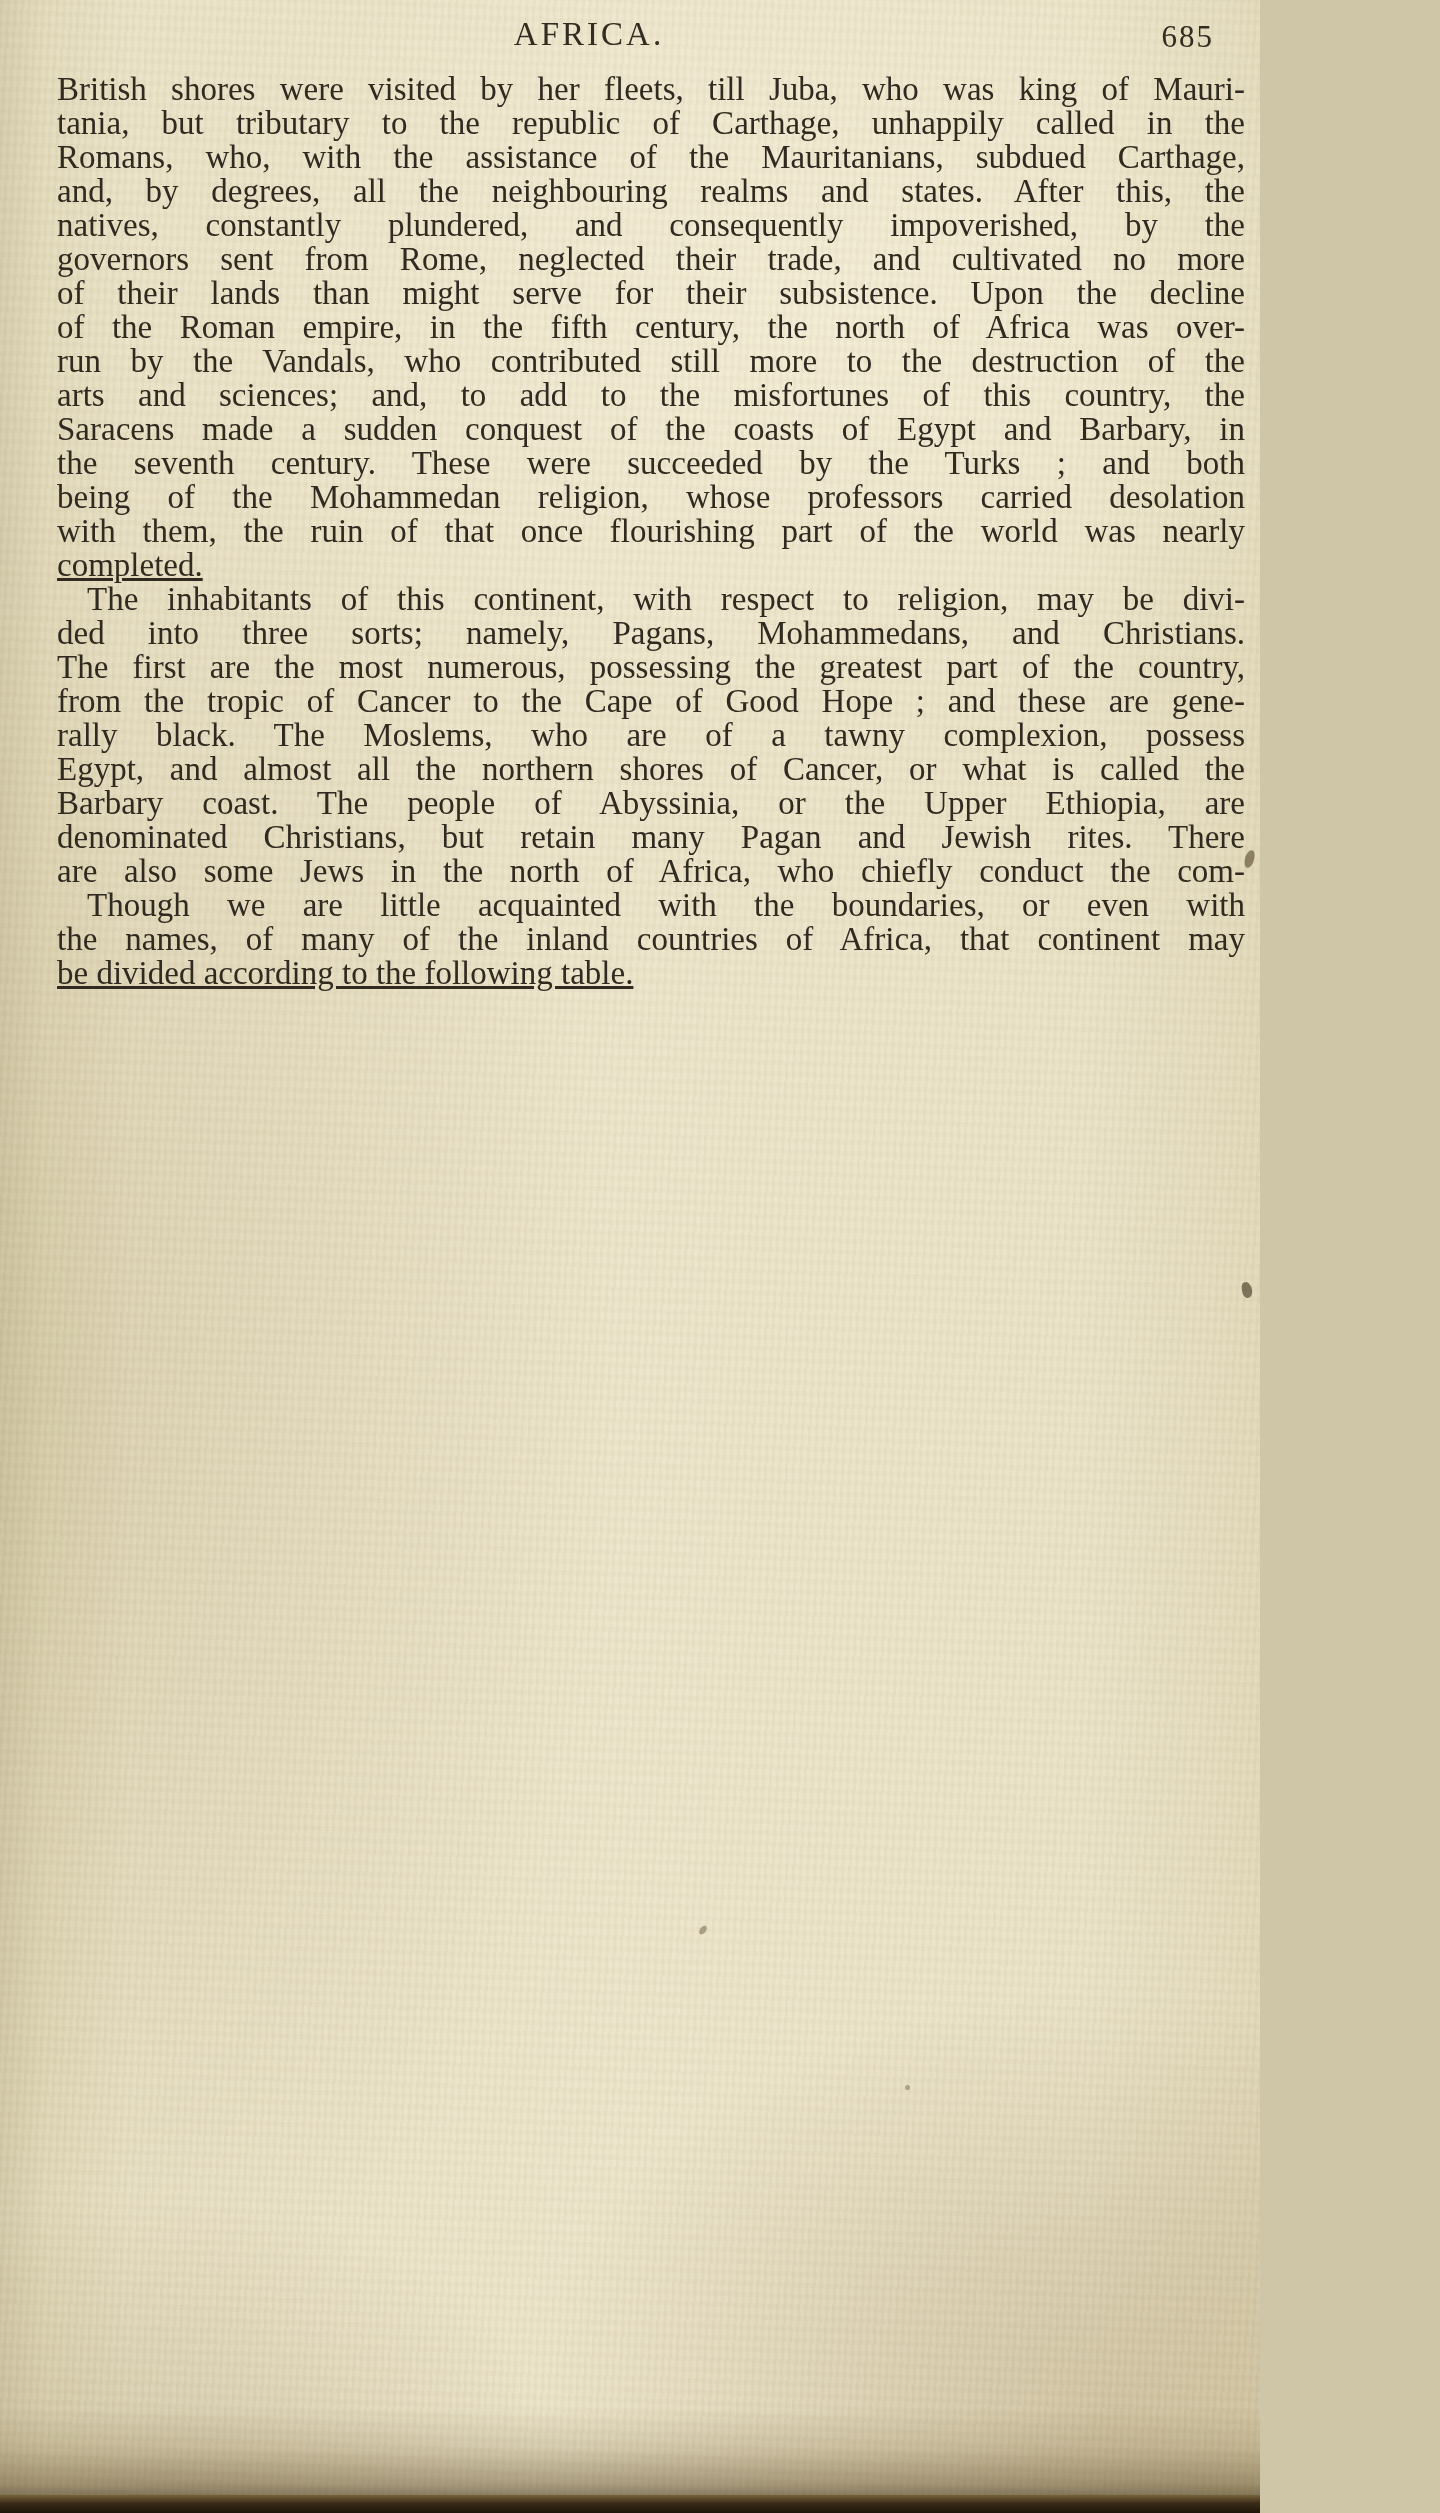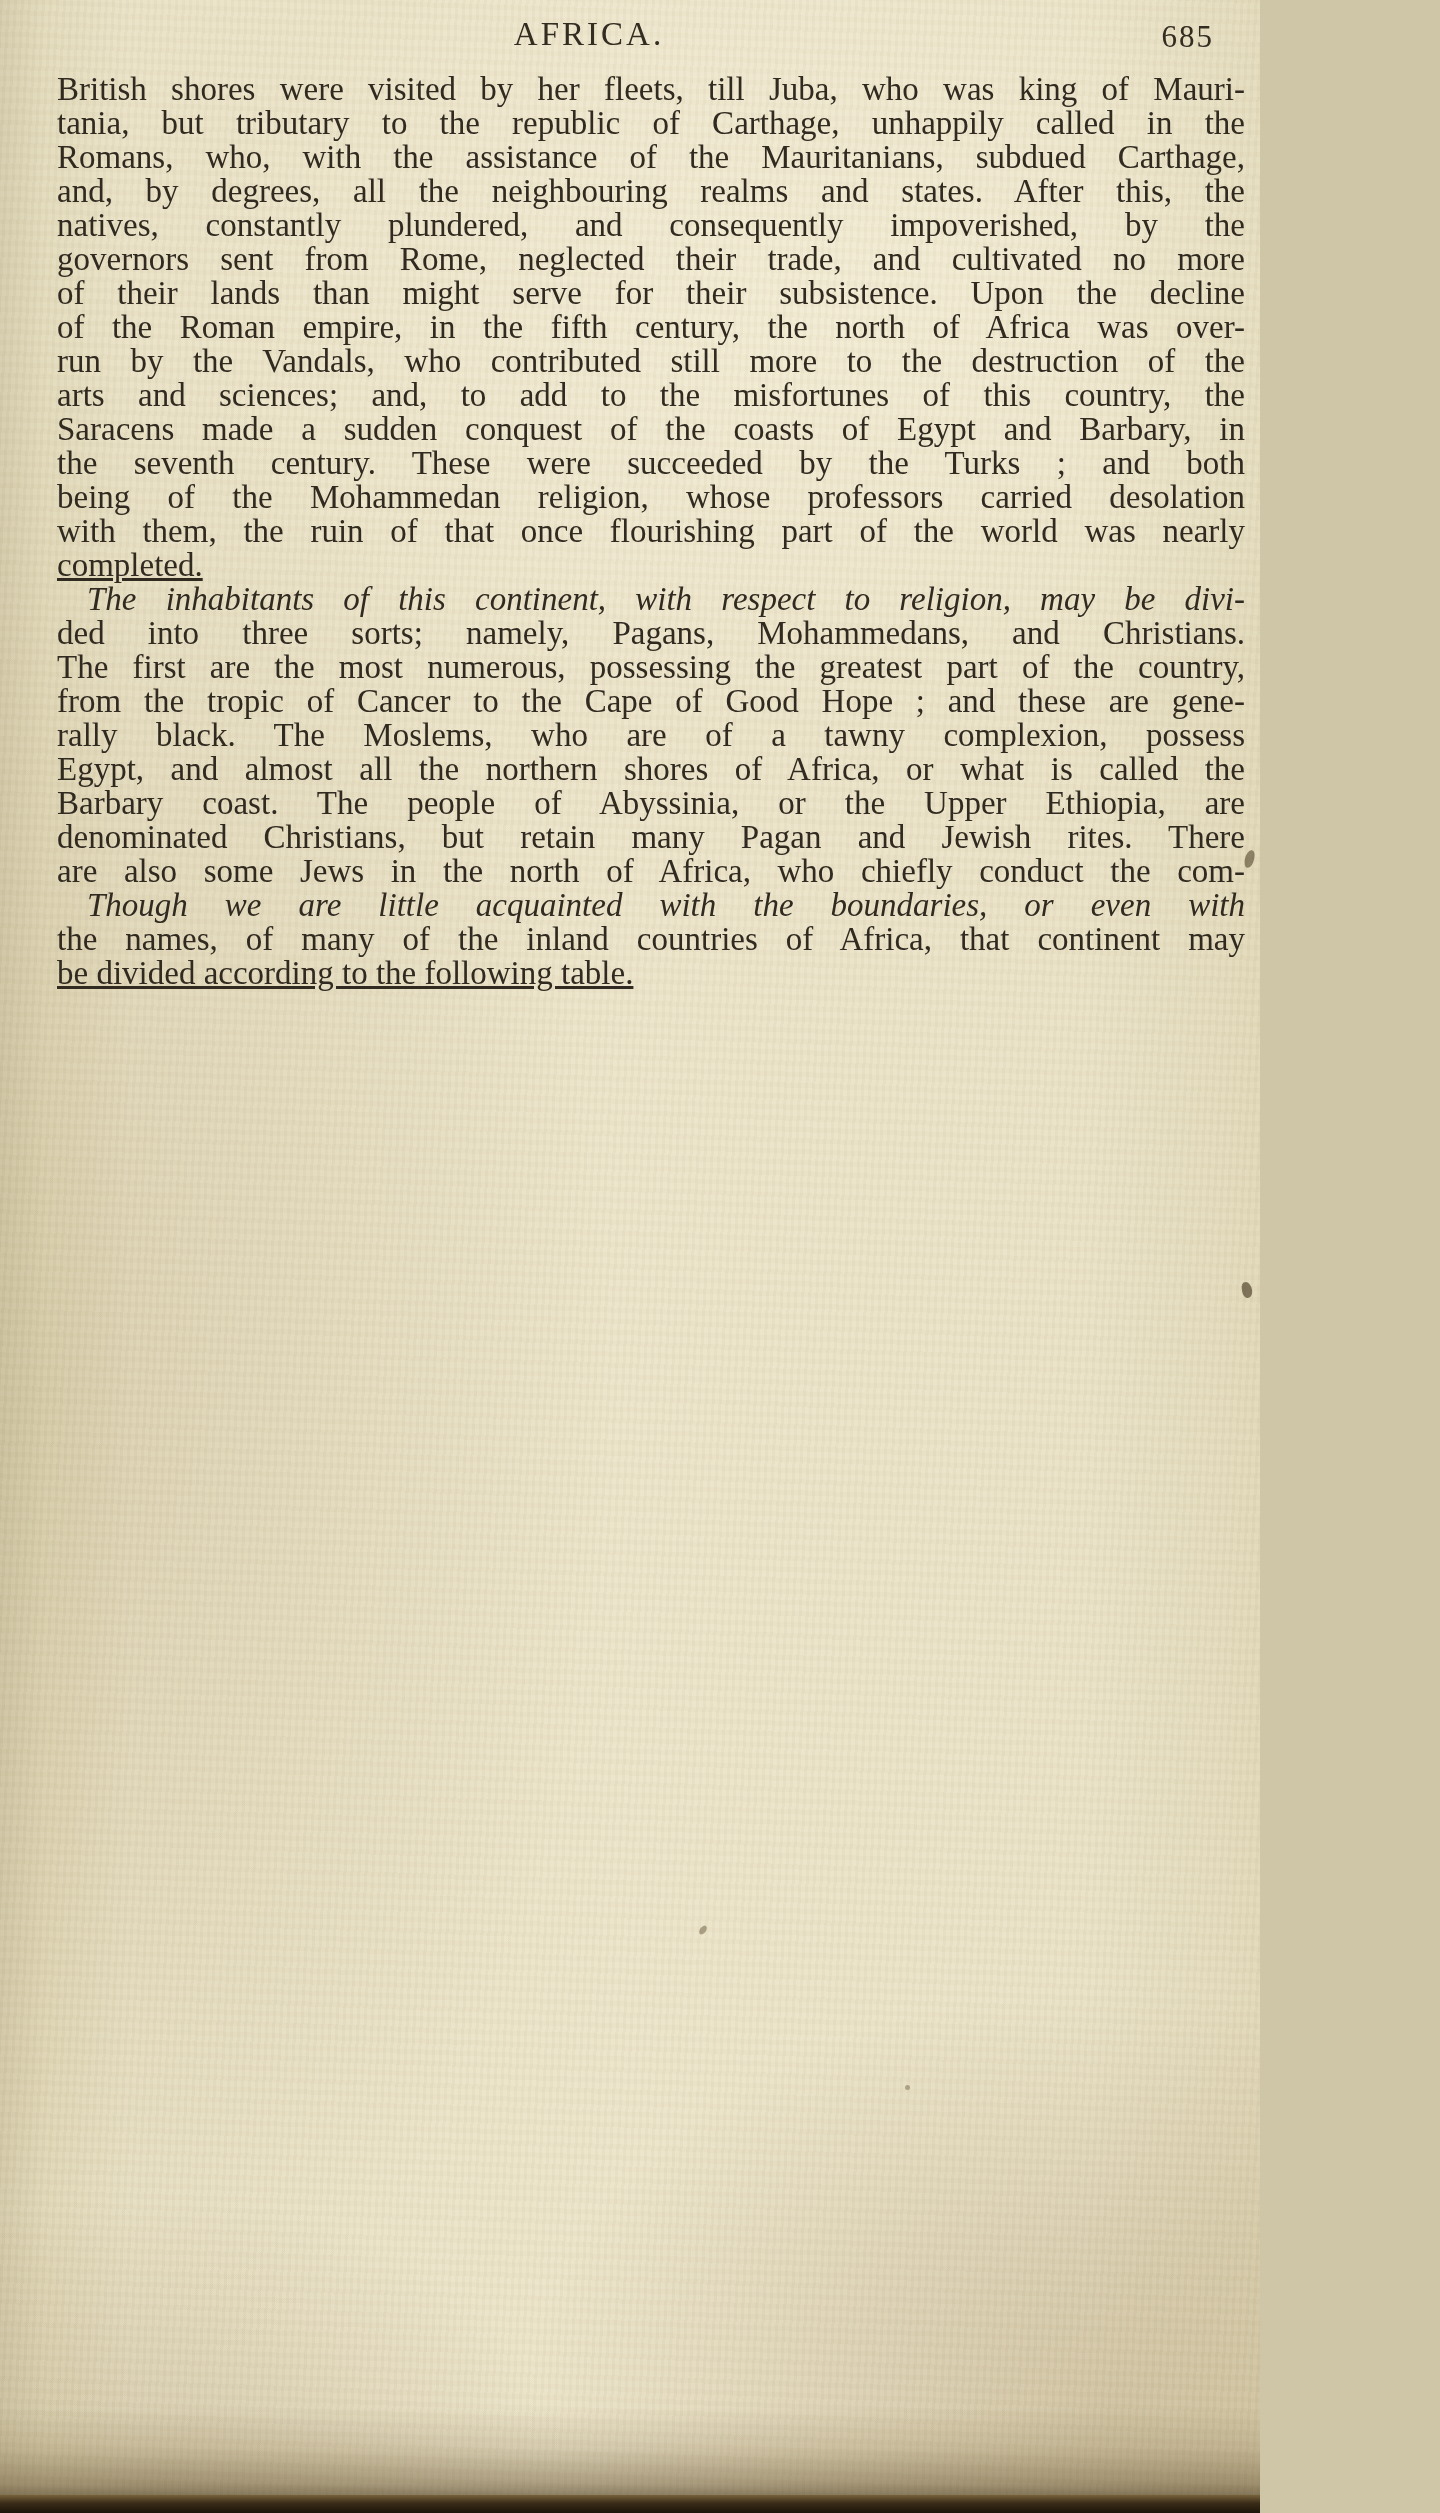--- a/index.html
+++ b/index.html
@@ -59,21 +59,21 @@
     color: #312a20;
     font-size: 33px;
   }
   .line {
     line-height: 34px;
     text-align: justify;
     text-align-last: justify;
     white-space: normal;
   }
   .line.para-last { text-align-last: left; text-decoration: underline; }
-  .line.indent { text-indent: 30px; font-style: italic; }
+  .line.indent { text-indent: 30px; }
 
   
   .speck { position: absolute; pointer-events: none; }
   .speck-1 {
     right: 6px; top: 850px; width: 9px; height: 18px;
     border-radius: 60% 40% 55% 45%;
     background: rgba(70,55,30,0.55);
     transform: rotate(12deg);
   }
   .speck-2 {
@@ -135,21 +135,21 @@
       <div class="line">Saracens made a sudden conquest of the coasts of Egypt and Barbary, in</div>
       <div class="line">the seventh century. These were succeeded by the Turks ; and both</div>
       <div class="line">being of the Mohammedan religion, whose professors carried desolation</div>
       <div class="line">with them, the ruin of that once flourishing part of the world was nearly</div>
       <div class="line para-last">completed.</div>
       <div class="line indent">The inhabitants of this continent, with respect to religion, may be divi-</div>
       <div class="line">ded into three sorts; namely, Pagans, Mohammedans, and Christians.</div>
       <div class="line">The first are the most numerous, possessing the greatest part of the country,</div>
       <div class="line">from the tropic of Cancer to the Cape of Good Hope ; and these are gene-</div>
       <div class="line">rally black. The Moslems, who are of a tawny complexion, possess</div>
-      <div class="line">Egypt, and almost all the northern shores of Africa, or what is called the</div>
+      <div class="line">Egypt, and almost all the northern shores of Cancer, or what is called the</div>
       <div class="line">Barbary coast. The people of Abyssinia, or the Upper Ethiopia, are</div>
       <div class="line">denominated Christians, but retain many Pagan and Jewish rites. There</div>
       <div class="line">are also some Jews in the north of Africa, who chiefly conduct the com-</div>
       <div class="line indent">Though we are little acquainted with the boundaries, or even with</div>
       <div class="line">the names, of many of the inland countries of Africa, that continent may</div>
       <div class="line para-last">be divided according to the following table.</div>
     </main>
 
   <div class="speck speck-1"></div>
   <div class="speck speck-2"></div>

